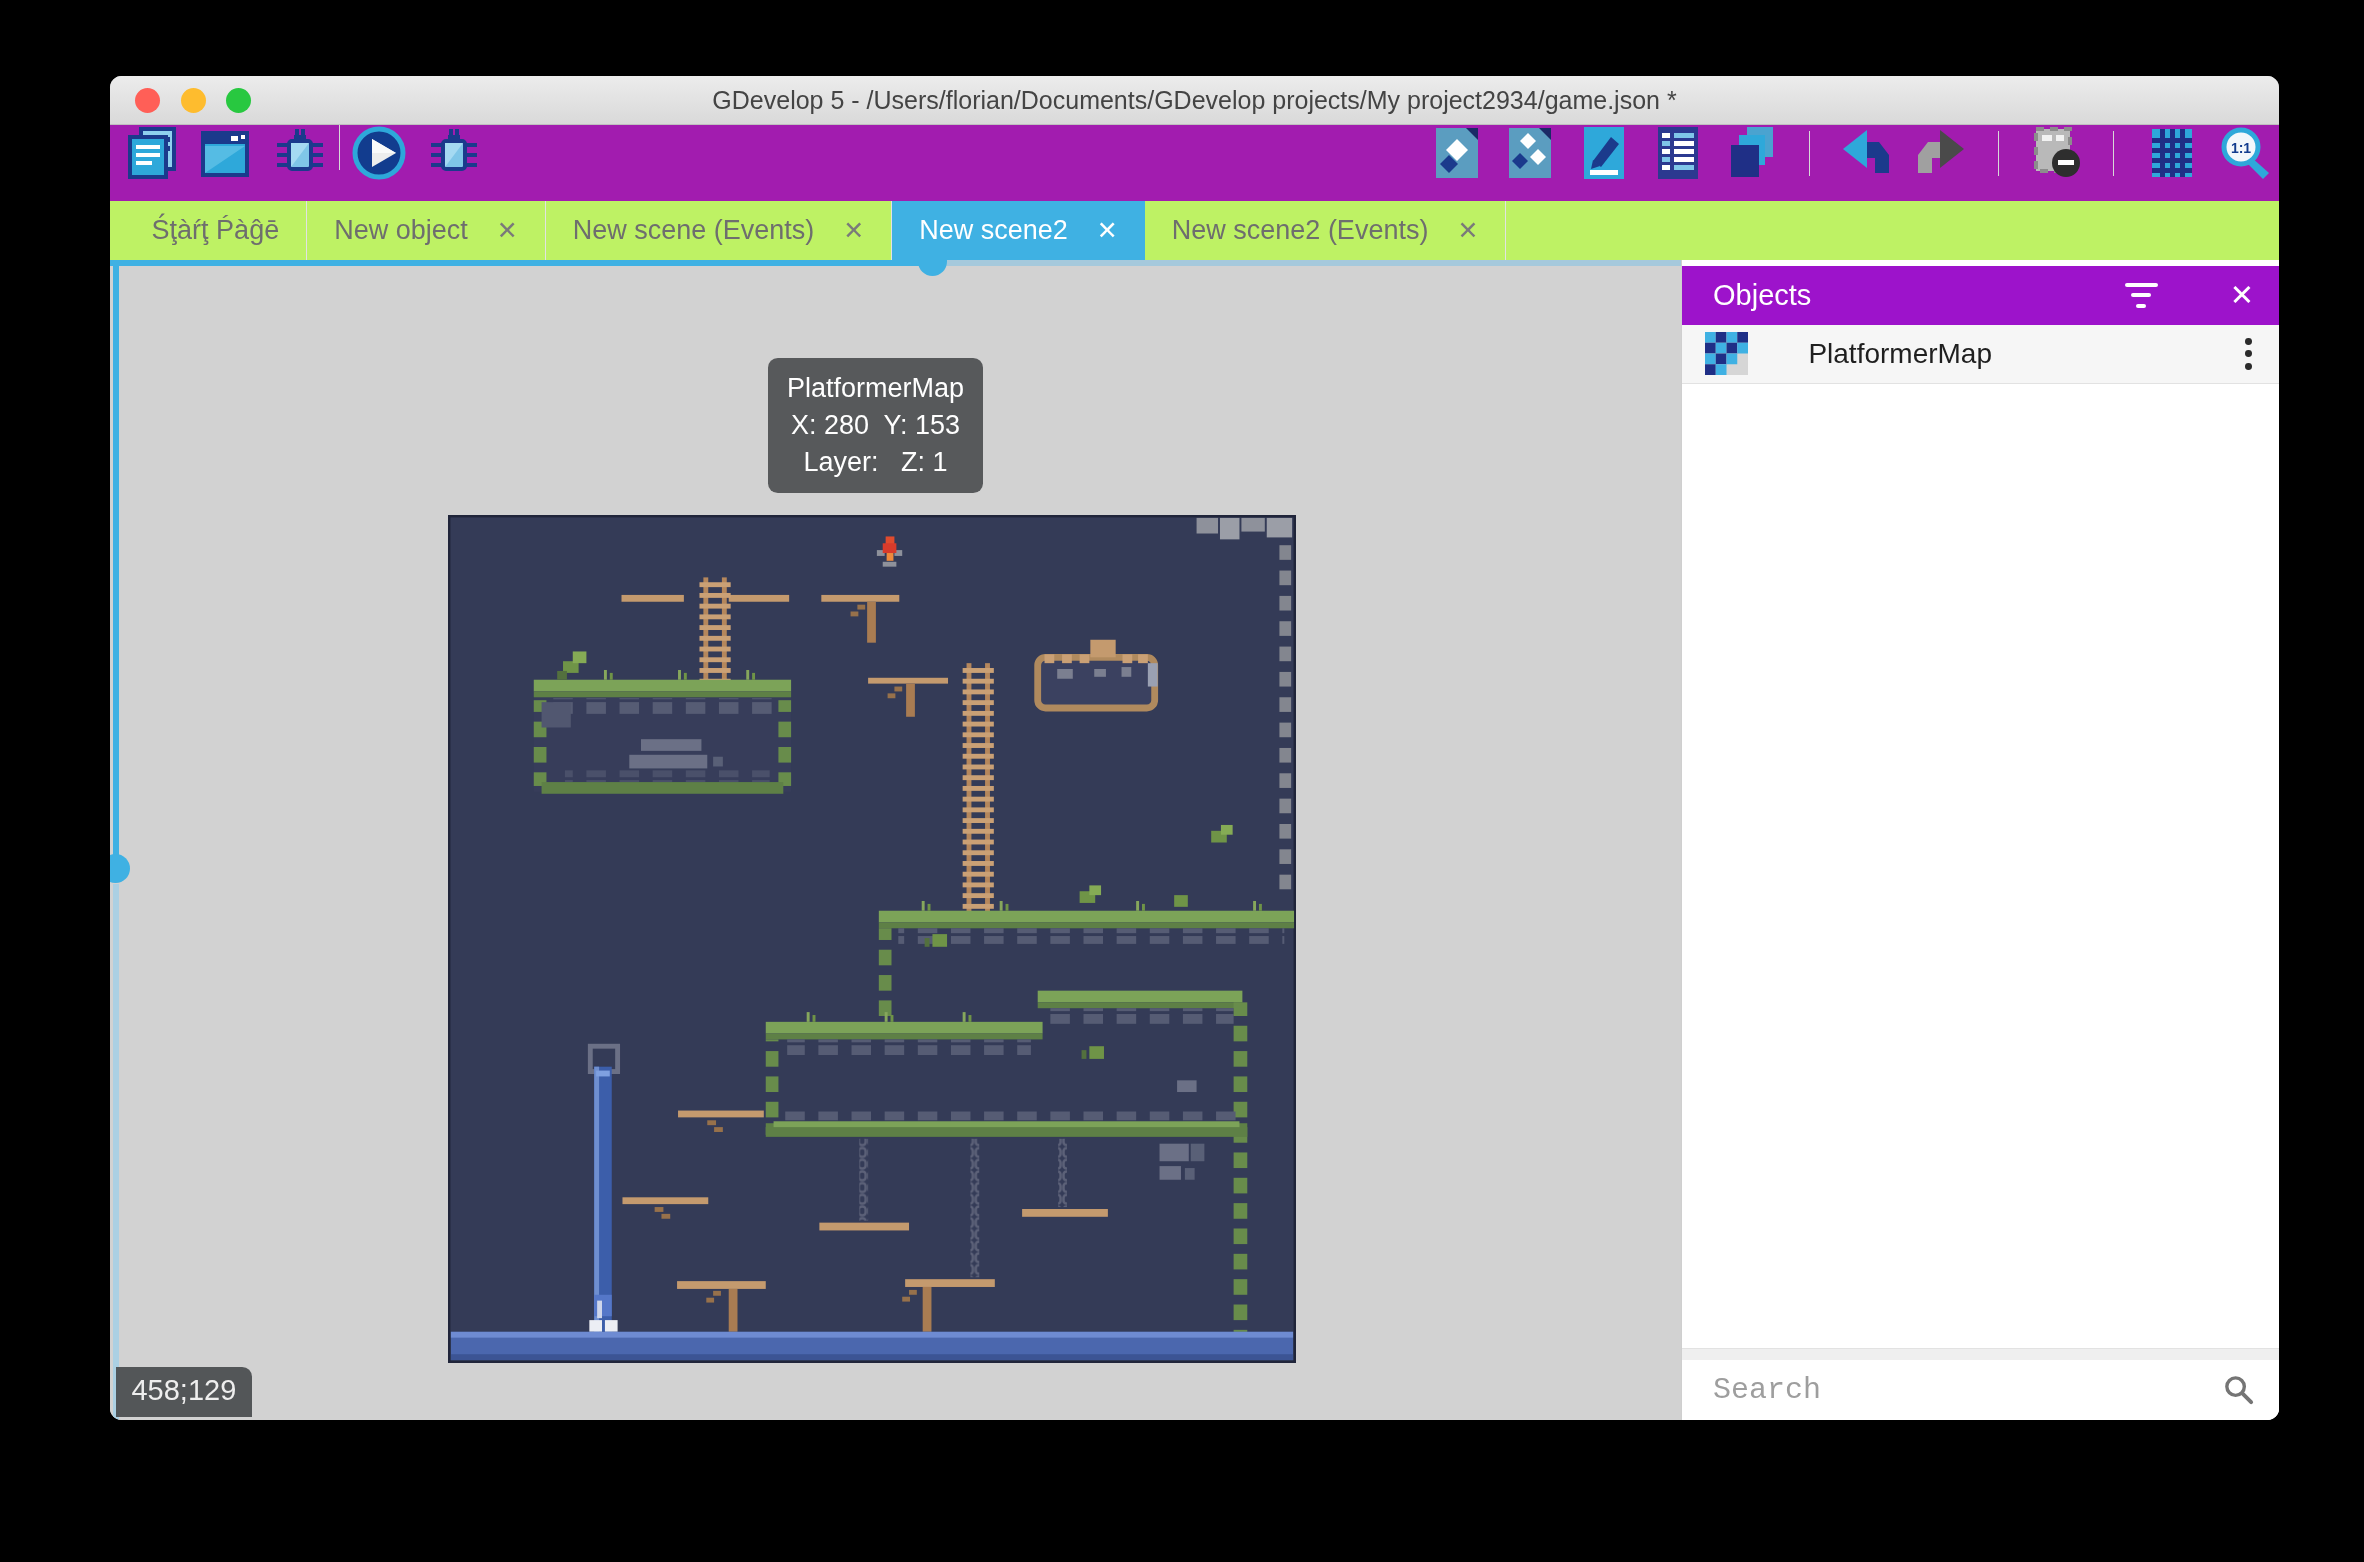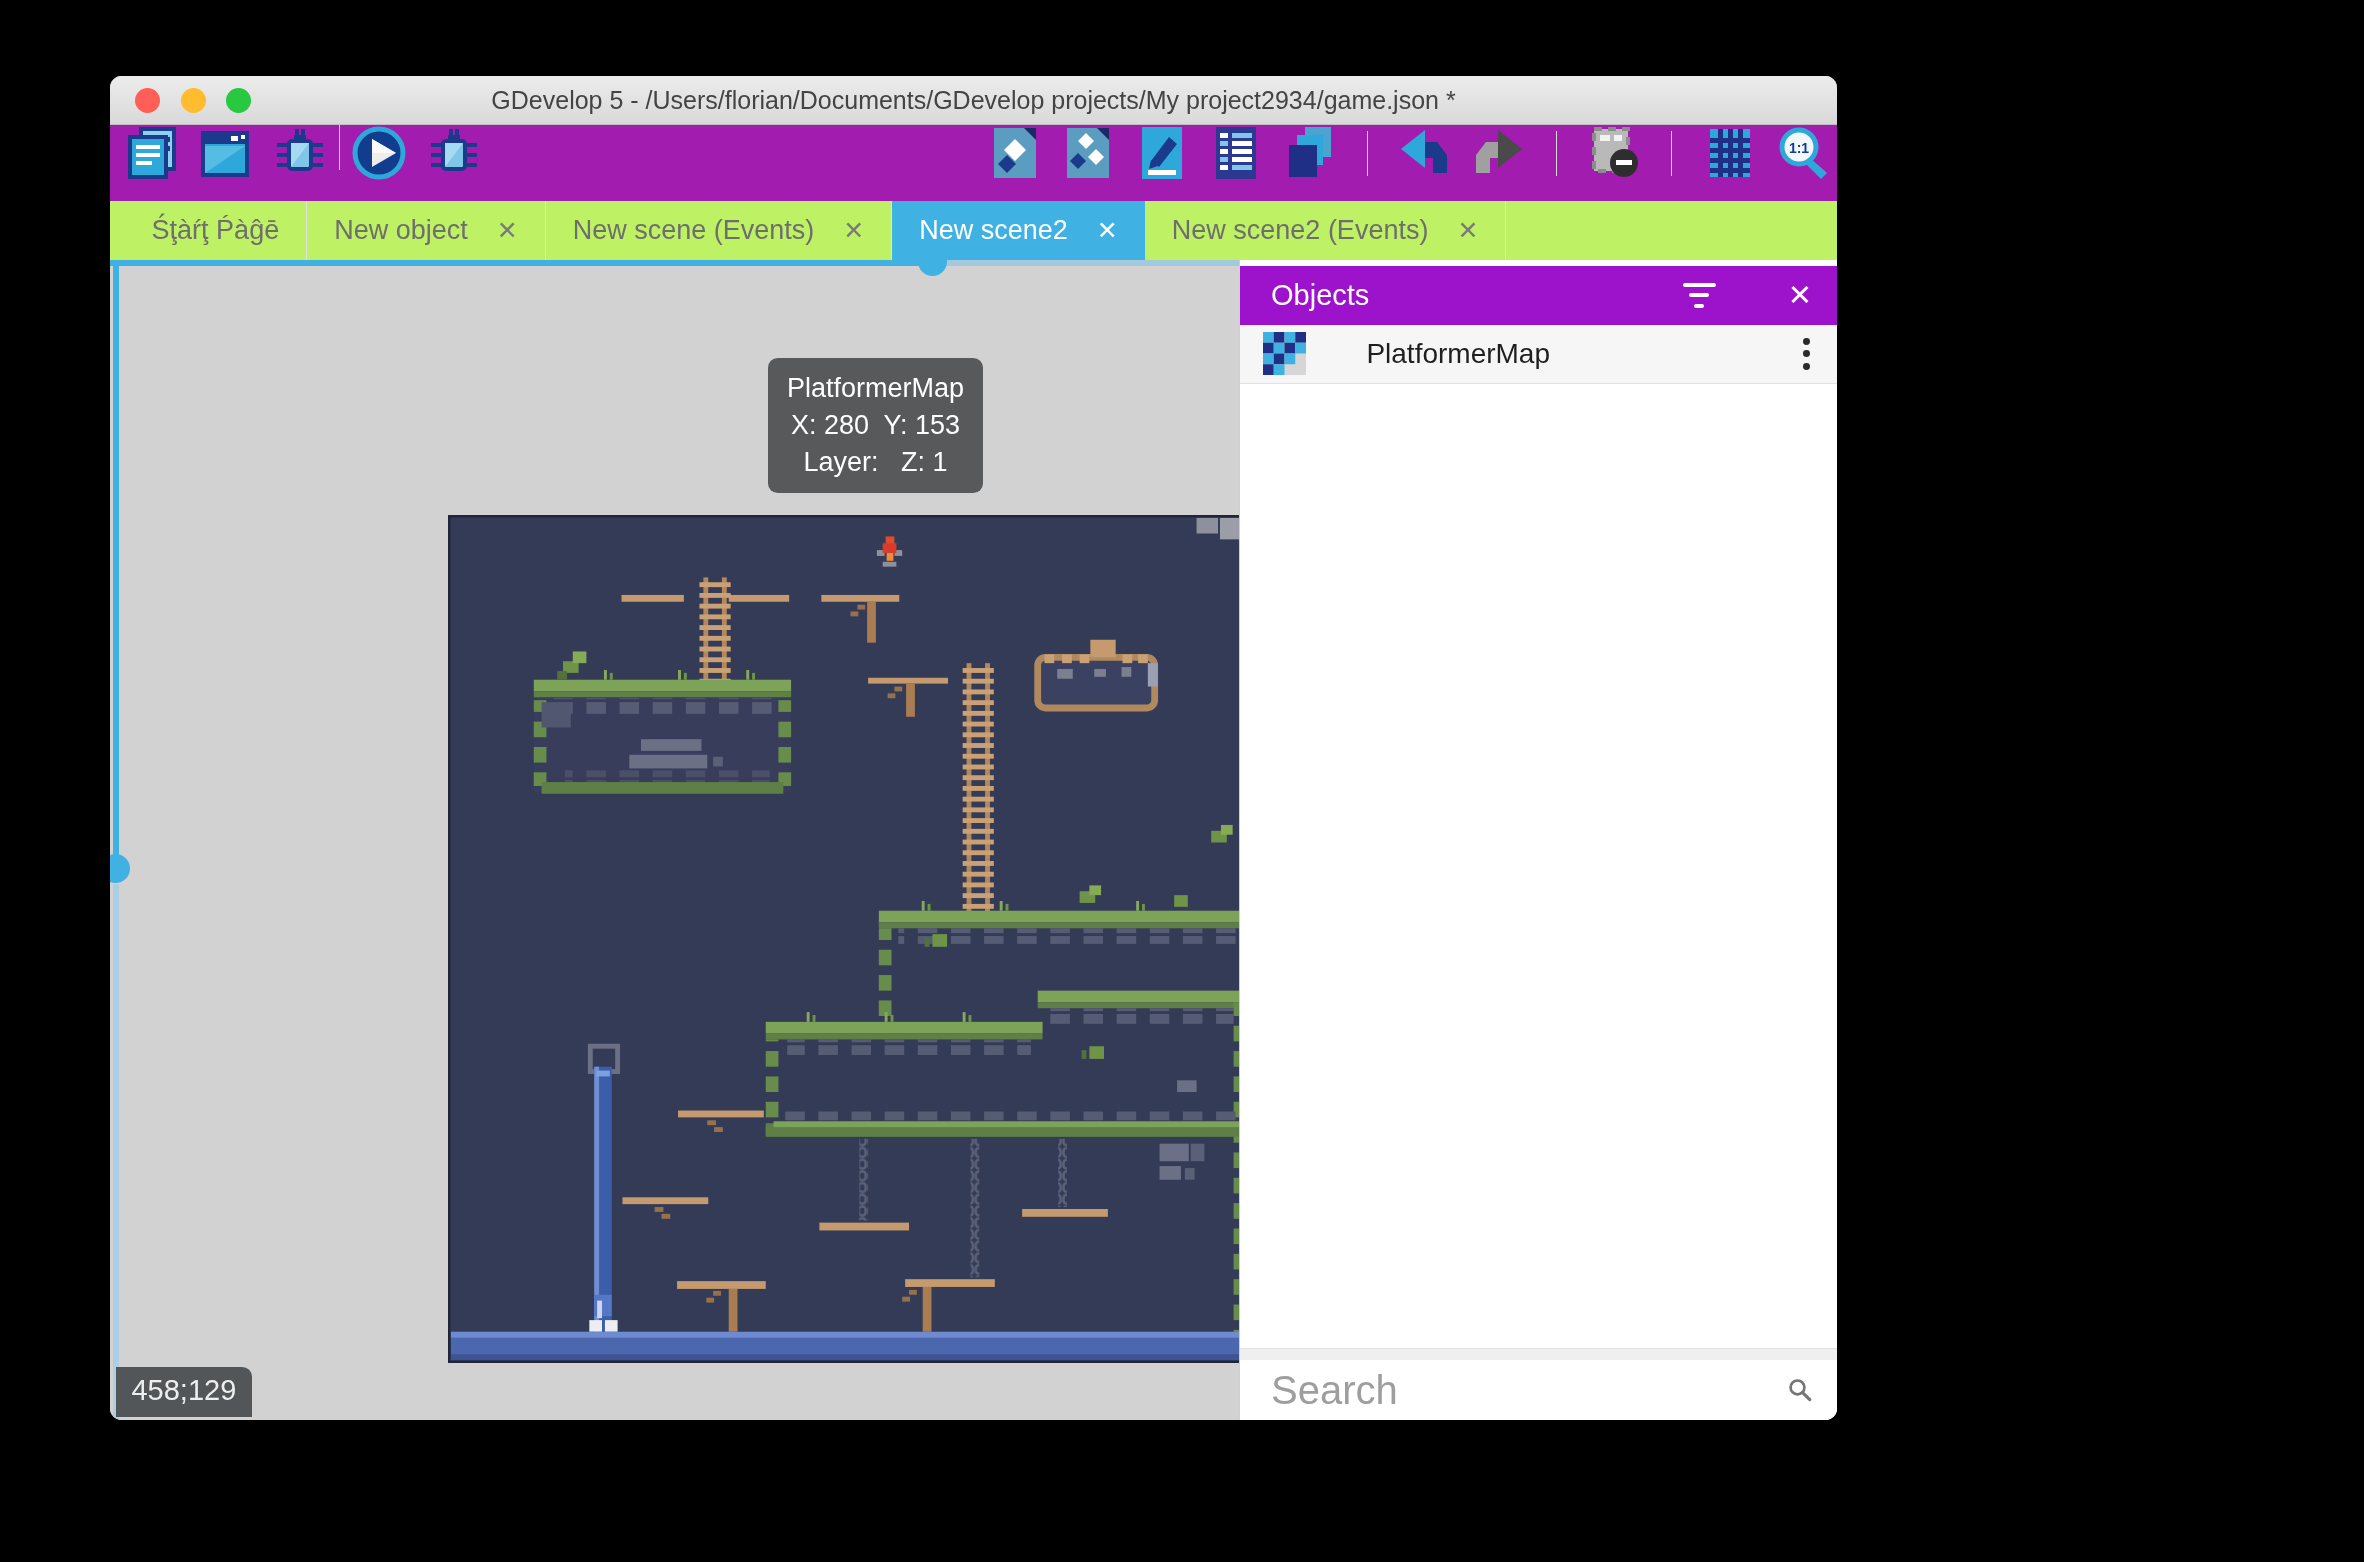--- a/index.html
+++ b/index.html
@@ -1,19 +1,19 @@
 <!DOCTYPE html>
 <html><head>
 <meta charset="utf-8">
 <style>
   * { box-sizing: border-box; margin: 0; padding: 0; }
   html,body { width:2364px; height:1562px; background:#000; font-family:"Liberation Sans", sans-serif; }
   .stage { position:relative; width:2364px; height:1562px; background:#000; overflow:hidden; }
 
-  .window { position:absolute; left:110px; top:76px; width:1727px; height:1344px;
+  .window { position:absolute; left:110px; top:76px; width:2169px; height:1344px;
             border-radius:11.7px; overflow:hidden; background:#d2d2d2;
             box-shadow:0 39px 88px rgba(0,0,0,.85); display:flex; flex-direction:column; }
 
   
   .titlebar { height:49px; flex:0 0 49px; background:linear-gradient(#ececec,#d9d9d9);
               border-bottom:1px solid #bfbfbf; position:relative; display:flex; align-items:center; justify-content:center; }
   .traffic { position:absolute; left:25px; top:11.7px; display:flex; gap:20.5px; }
   .light { width:25px; height:25px; border-radius:50%; }
   .title-text { font-size:25px; color:#444; }
 
@@ -68,21 +68,21 @@
   .kebab { display:flex; flex-direction:column; gap:5.9px; padding:5.9px; cursor:pointer; }
   .kebab i { width:6.8px; height:6.8px; border-radius:50%; background:#2b2b2b; }
 
   .add-row { height:60px; flex:0 0 60px; background:#fafafa; display:flex; align-items:center; padding:0 21.5px; border-bottom:1px solid #e6e6e6; cursor:pointer; }
   .add-label { flex:1; text-align:center; font-size:28px; color:#7d7d7d; padding-left:39px; }
   .add-plus { font-size:43px; color:#222; font-weight:400; line-height:1; }
 
   .panel-spacer { flex:1; background:#fff; }
   .panel-strip { height:11.7px; background:#efefef; border-top:1px solid #e2e2e2; }
   .search-row { height:60px; flex:0 0 60px; background:#fff; display:flex; align-items:center; padding:0 23.4px 0 31px; }
-  .search-input { flex:1; border:none; outline:none; font-size:40px; color:#333; font-family:Liberation Sans, sans-serif; background:transparent; }
+  .search-input { flex:1; border:none; outline:none; font-size:30px; color:#333; font-family:Liberation Mono, monospace; background:transparent; }
   .search-input::placeholder { color:#9e9e9e; }
 </style>
 </head>
 <body>
 
 <div class="stage">
 <div class="window">
 
   <div class="titlebar">
     <div class="traffic">

